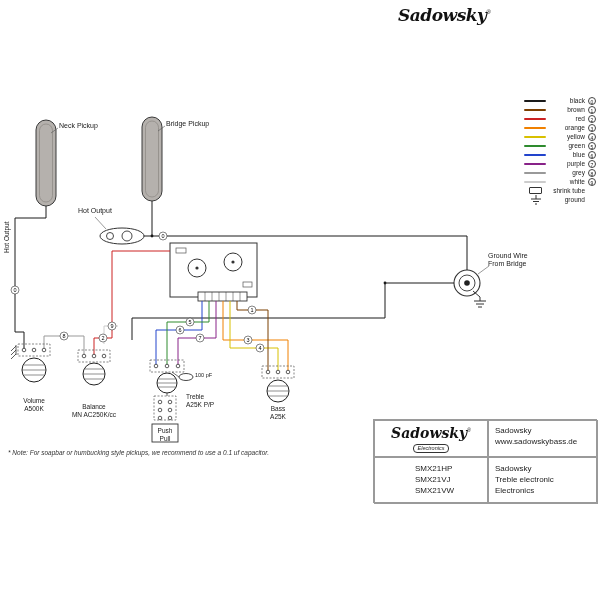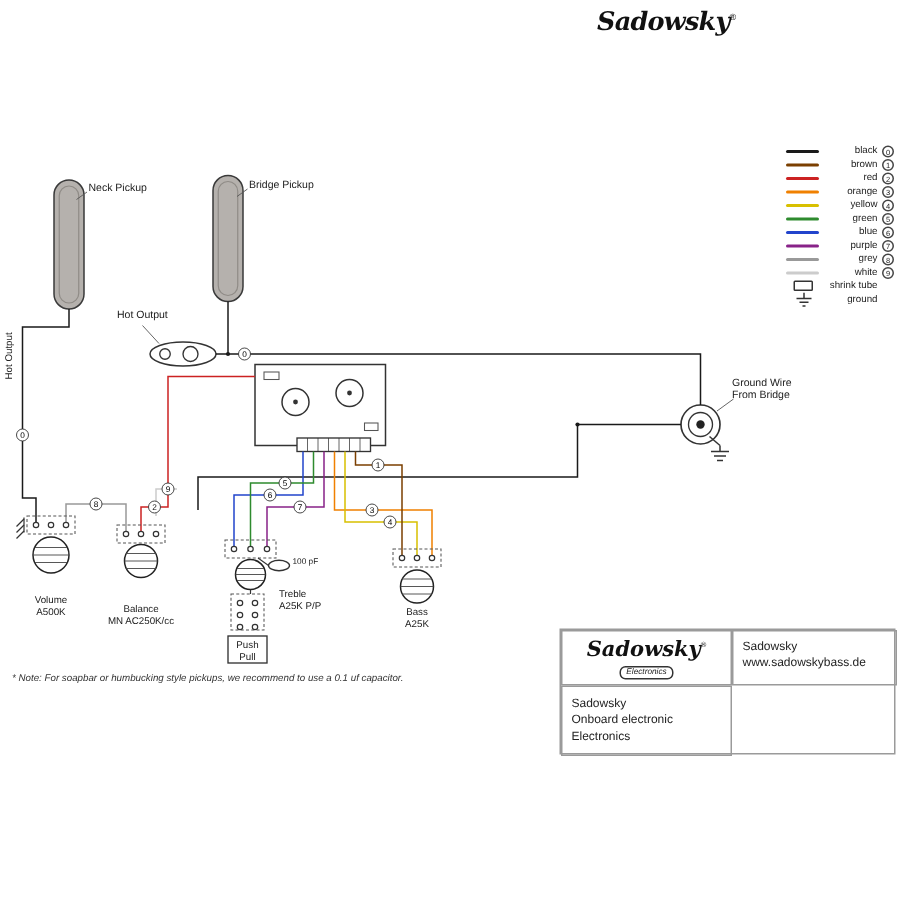--- a/index.html
+++ b/index.html
@@ -329,20 +329,25 @@
     <div class="fcell logo-cell">
       <div class="script">
         <span>Sadowsky</span><sup>®</sup>
       </div>
       <div class="elec">Electronics</div>
     </div>
     <div class="fcell website">
       <div>Sadowsky</div>
       <div>www.sadowskybass.de</div>
     </div>
+    <div class="fcell models">
+      <div>SMX21HP</div>
+      <div>SMX21VJ</div>
+      <div>SMX21VW</div>
+    </div>
     <div class="fcell product">
       <div>Sadowsky</div>
-      <div>Onboard electronic</div>
+      <div>Treble electronic</div>
       <div>Electronics</div>
     </div>
   </div>
 
 </div>
 
 </body></html>

